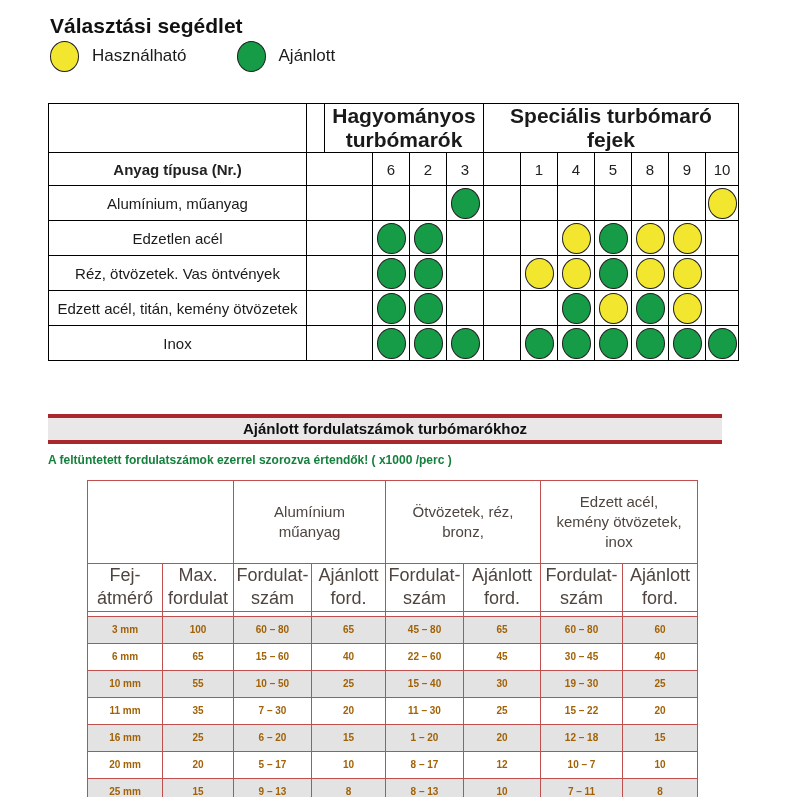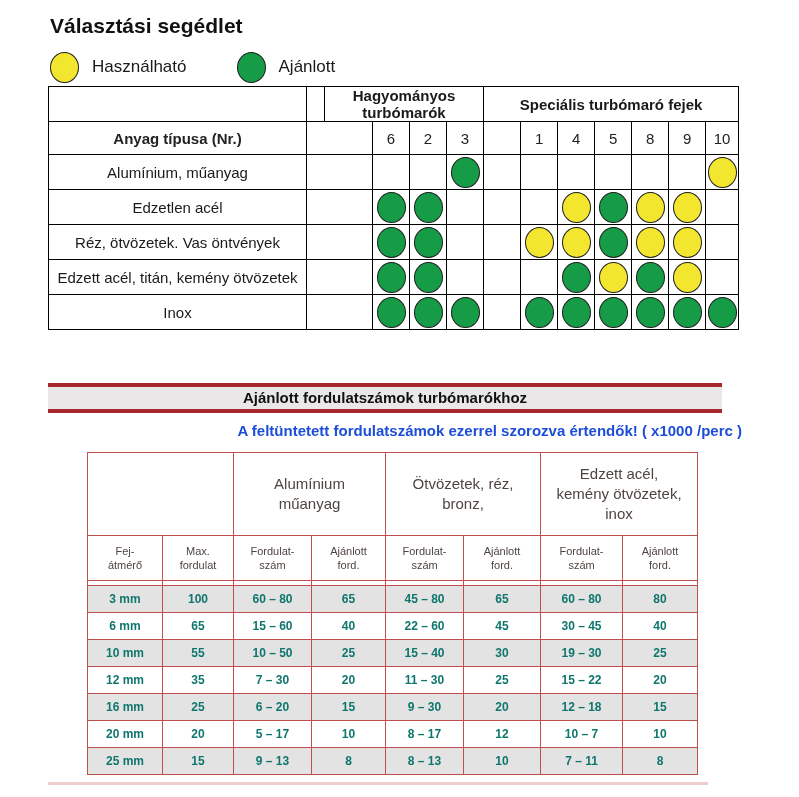--- a/index.html
+++ b/index.html
@@ -7,72 +7,72 @@
     position:relative;
     width:799px;height:797px;
     box-sizing:border-box;
     padding:14px 0 0 48px;
     background:#fff;
     font-family:"Liberation Sans","DejaVu Sans",sans-serif;
     color:#1a1a1a;
     overflow:hidden;
   }
   
-  .title{font-size:21px;font-weight:bold;margin:0 0 13px 2px;color:#111;}
-  .legend{display:flex;align-items:center;height:32px;margin:0 0 3px 2px;}
+  .title{font-size:21px;font-weight:bold;margin:0 0 2px 2px;color:#111;}
+  .legend{display:flex;align-items:center;height:32px;margin:0 0 31px 2px;}
   .legend .lab{font-size:17px;margin-left:13px;color:#1a1a1a;}
   .legend .dot{flex:0 0 auto;}
   .legend .second{margin-left:50px;}
   .dot{
     display:inline-block;width:29px;height:31px;border-radius:50%;
     border:1px solid #1f1f1f;box-sizing:border-box;vertical-align:middle;
   }
   .dot.yellow{background:#f2e72e;}
   .dot.green{background:#169c46;}
   
   table.matrix{
     border-collapse:collapse;table-layout:fixed;width:690px;
     margin-bottom:53px;
   }
   table.matrix td{
     border:1px solid #000;text-align:center;vertical-align:middle;
     font-size:15px;padding:0;overflow:hidden;
   }
-  tr.m-group-row td{height:29px;font-weight:bold;font-size:15px;}
+  tr.m-group-row td{height:29px;font-weight:bold;font-size:21px;}
   tr.m-num-row td{height:32px;color:#222;}
   tr.m-num-row td.m-label{font-weight:bold;}
   td.m-label{text-align:left;padding-left:5px;white-space:nowrap;}
   tbody#matrix-body td{height:34px;margin-left:32px;}
   td.m-dot-cell .dot{display:block;margin:1px auto;}
   
   .banner{
     width:674px;
     border-top:4px solid #a8282e;border-bottom:4px solid #a8282e;
     background:#e9e7e7;
     text-align:center;font-weight:bold;font-size:15px;
     padding:2px 0 3px 0;color:#111;
   }
   .note{
-    width:694px;text-align:right;font-weight:bold;font-size:15px;
-    margin:9px 0 13px 0;color:#1d4ed8;
+    width:694px;text-align:left;font-weight:bold;font-size:12px;
+    margin:9px 0 13px 0;color:#15803d;
   }
   
   table.speed{
     border-collapse:collapse;table-layout:fixed;width:610px;
     margin-left:39px;
     padding-left:42px;
   }
   table.speed td{
     border:1px solid #c0504d;text-align:center;vertical-align:middle;
     padding:0;overflow:hidden;
   }
   tr.s-group-row td{height:82px;font-size:15px;color:#4f4540;line-height:1.35;padding:0 6px;}
-  tr.s-head-row td{height:44px;font-size:11px;color:#4f4540;white-space:pre-line;line-height:1.3;}
+  tr.s-head-row td{height:44px;font-size:18px;color:#4f4540;white-space:pre-line;line-height:1.3;}
   tr.s-spacer-row td{height:4px;background:#fff;}
-  tbody#speed-body td{height:26px;font-size:12px;font-weight:bold;color:#0f766e;}
+  tbody#speed-body td{height:26px;font-size:10px;font-weight:bold;color:#a16207;}
   tbody#speed-body tr.gray td{background:#e4e3e3;}
   tbody#speed-body tr.white td{background:#fff;}
   
   .bottom-rule{width:660px;height:3px;background:rgba(195,90,88,0.3);margin-top:7px;}
 </style>
 </head>
 <body>
 
 <div class="page">
 
@@ -313,21 +313,21 @@
     </tbody>
     <tbody id="speed-body">
         <tr class="gray">
           <td>3 mm</td>
           <td>100</td>
           <td>60 – 80</td>
           <td>65</td>
           <td>45 – 80</td>
           <td>65</td>
           <td>60 – 80</td>
-          <td>80</td>
+          <td>60</td>
         </tr>
         <tr class="white">
           <td>6 mm</td>
           <td>65</td>
           <td>15 – 60</td>
           <td>40</td>
           <td>22 – 60</td>
           <td>45</td>
           <td>30 – 45</td>
           <td>40</td>
@@ -336,35 +336,35 @@
           <td>10 mm</td>
           <td>55</td>
           <td>10 – 50</td>
           <td>25</td>
           <td>15 –  40</td>
           <td>30</td>
           <td>19 – 30</td>
           <td>25</td>
         </tr>
         <tr class="white">
-          <td>12 mm</td>
+          <td>11 mm</td>
           <td>35</td>
           <td>7 – 30</td>
           <td>20</td>
           <td>11 – 30</td>
           <td>25</td>
           <td>15 – 22</td>
           <td>20</td>
         </tr>
         <tr class="gray">
           <td>16 mm</td>
           <td>25</td>
           <td>6 – 20</td>
           <td>15</td>
-          <td>9 – 30</td>
+          <td>1 – 20</td>
           <td>20</td>
           <td>12 – 18</td>
           <td>15</td>
         </tr>
         <tr class="white">
           <td>20 mm</td>
           <td>20</td>
           <td>5 – 17</td>
           <td>10</td>
           <td>8 – 17</td>

